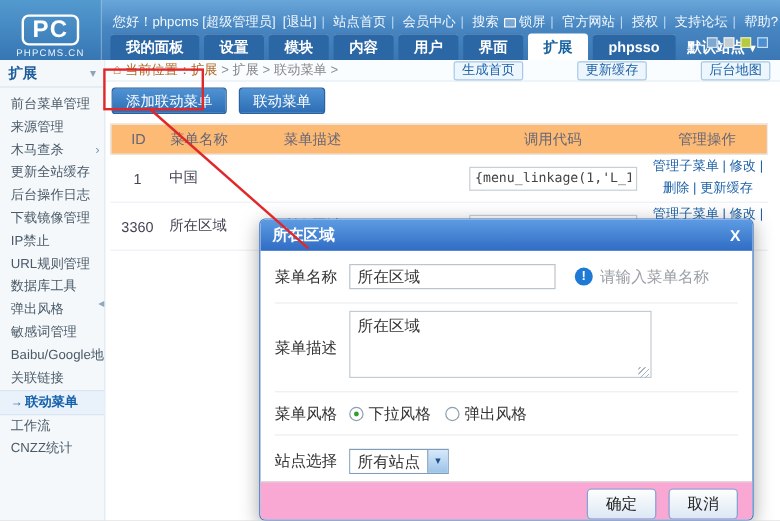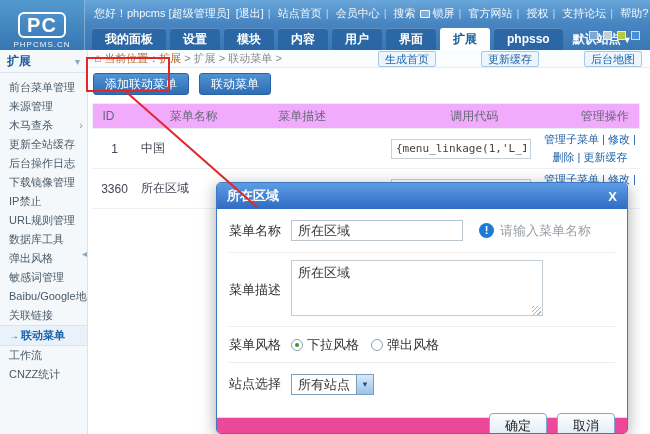--- a/index.html
+++ b/index.html
@@ -9,21 +9,21 @@
   
   .header { position:absolute; left:0; top:0; width:650px; height:50px;
             background:linear-gradient(180deg,#69a6d9 0%,#4886c2 45%,#3a77b4 100%); }
   .logo { position:absolute; left:0; top:0; width:85px; height:60px;
           background:linear-gradient(180deg,#539acf,#306fae); border-right:1px solid rgba(255,255,255,.3);
           display:flex; flex-direction:column; align-items:center; justify-content:center; }
   .logo-mark { color:#fff; font-weight:bold; font-size:20px; letter-spacing:1px;
                border:2px solid #fff; border-radius:6px; padding:0 7px; line-height:22px; }
   .logo-site { color:#eaf4fc; font-size:8px; letter-spacing:1px; margin-top:2px; }
   .topbar { position:absolute; left:94px; right:8px; top:0; height:26px;
-            display:flex; align-items:center; justify-content:space-between;
+            display:flex; align-items:flex-end; justify-content:space-between;
             color:#f2f8fd; font-size:11px; white-space:nowrap; }
   .toplinks { display:flex; align-items:center; }
   .toplink { margin-right:4px; cursor:pointer; }
   .toplink + .toplink::before { content:"|\00a0"; color:#bcd6ec; margin-right:4px; }
   .greeting { margin-right:6px; }
   .monitor-icon { display:inline-block; width:10px; height:8px; border:1px solid #fff;
                   border-radius:1px; margin-right:3px; vertical-align:-1px; background:rgba(255,255,255,.25); }
   .nav { position:absolute; left:92px; right:120px; top:27px; height:23px; display:flex; align-items:flex-end; }
   .tab { height:22px; line-height:22px; padding:0 13px; margin-right:4px; font-size:12px; font-weight:bold;
          color:#fff; background:#2c67a5; border-radius:3px 3px 0 0; cursor:pointer;
@@ -60,22 +60,22 @@
   .toolbar-btns { display:flex;gap:40px; }
   .tb-btn { margin-left:5px; padding:0 6px; line-height:14px; font-size:11px; color:#1e62a8;
             background:#eef6fd; border:1px solid #a6c8e6; border-radius:2px; cursor:pointer; white-space:nowrap; }
 
   .action-row { margin:5px 10px 0 5px; display:flex; }
   .act-btn { margin-right:10px; padding:0 11px; height:22px; line-height:21px; font-size:12px; color:#fff;
              background:linear-gradient(180deg,#4f93d4,#2e6db4); border:1px solid #2a62a3; border-radius:3px;
              cursor:pointer; white-space:nowrap; }
 
   .grid { margin:8px 4px 0 4px; width:548px; font-size:12px; }
-  .g-head { display:flex; background:#f0abfc; border:1px solid #e7edf2; color:#667; height:26px;
-            align-items:center;gap:42px; }
+  .g-head { display:flex; background:#fdba74; border:1px solid #e7edf2; color:#667; height:26px;
+            align-items:center; }
   .g-row { display:flex; align-items:center; height:40px; border-bottom:1px solid #edf1f5; color:#445; }
   .c-id { width:45px; text-align:center; }
   .c-name { width:95px; padding-left:4px; }
   .c-desc { width:150px; padding-left:4px; }
   .c-code { width:158px; text-align:center; }
   .c-ops { width:100px; text-align:center; }
   .code-input { width:140px; height:20px; border:1px solid #c6d0d8; font-size:11px; color:#444;
                 font-family:"DejaVu Sans Mono",monospace; padding:1px 4px; }
   .ops { font-size:11px; color:#1e62a8; line-height:1.55; cursor:pointer; }
 
@@ -107,22 +107,22 @@
   .radio-opt { display:flex; align-items:center; margin-right:12px; cursor:pointer; }
   .radio { width:12px; height:12px; border:1px solid #8aa0b0; border-radius:50%; background:#fff;
            margin-right:4px; position:relative; flex:none; }
   .radio.checked::after { content:""; position:absolute; left:3px; top:3px; width:4px; height:4px;
                           border-radius:50%; background:#2f9e2f; }
   .radio-label { font-size:13px; color:#333; }
   .fake-select { display:flex; align-items:stretch; border:1px solid #7f9db9; height:21px; cursor:pointer; }
   .fs-value { padding:0 6px; font-size:13px; color:#333; line-height:19px; background:#fff; }
   .fs-arrow { width:17px; background:linear-gradient(180deg,#d6e9fb,#9cc3e8); border-left:1px solid #7f9db9;
               color:#1a4f8a; font-size:9px; display:flex; align-items:center; justify-content:center; }
-  .dlg-footer { position:absolute; left:0; right:0; bottom:0; height:16px; background:#ec4899;
-                border-top:1px solid #ddd; display:flex; align-items:center; justify-content:flex-end;
+  .dlg-footer { position:absolute; left:0; right:0; bottom:0; height:32px; background:#f9a8d4;
+                border-top:1px solid #ddd; display:flex; align-items:flex-end; justify-content:flex-end;
                 padding-right:12px; }
   .dlg-btn { margin-left:10px; padding:3px 15px; font-size:13px; color:#222;
              background:linear-gradient(180deg,#fefefe,#dce8f4); border:1px solid #7ea7d8; border-radius:4px;
              cursor:pointer; }
 
   
   .annotation { position:absolute; left:0; top:0; width:650px; height:434px; z-index:100; pointer-events:none; }
 </style>
 </head>
 <body>

